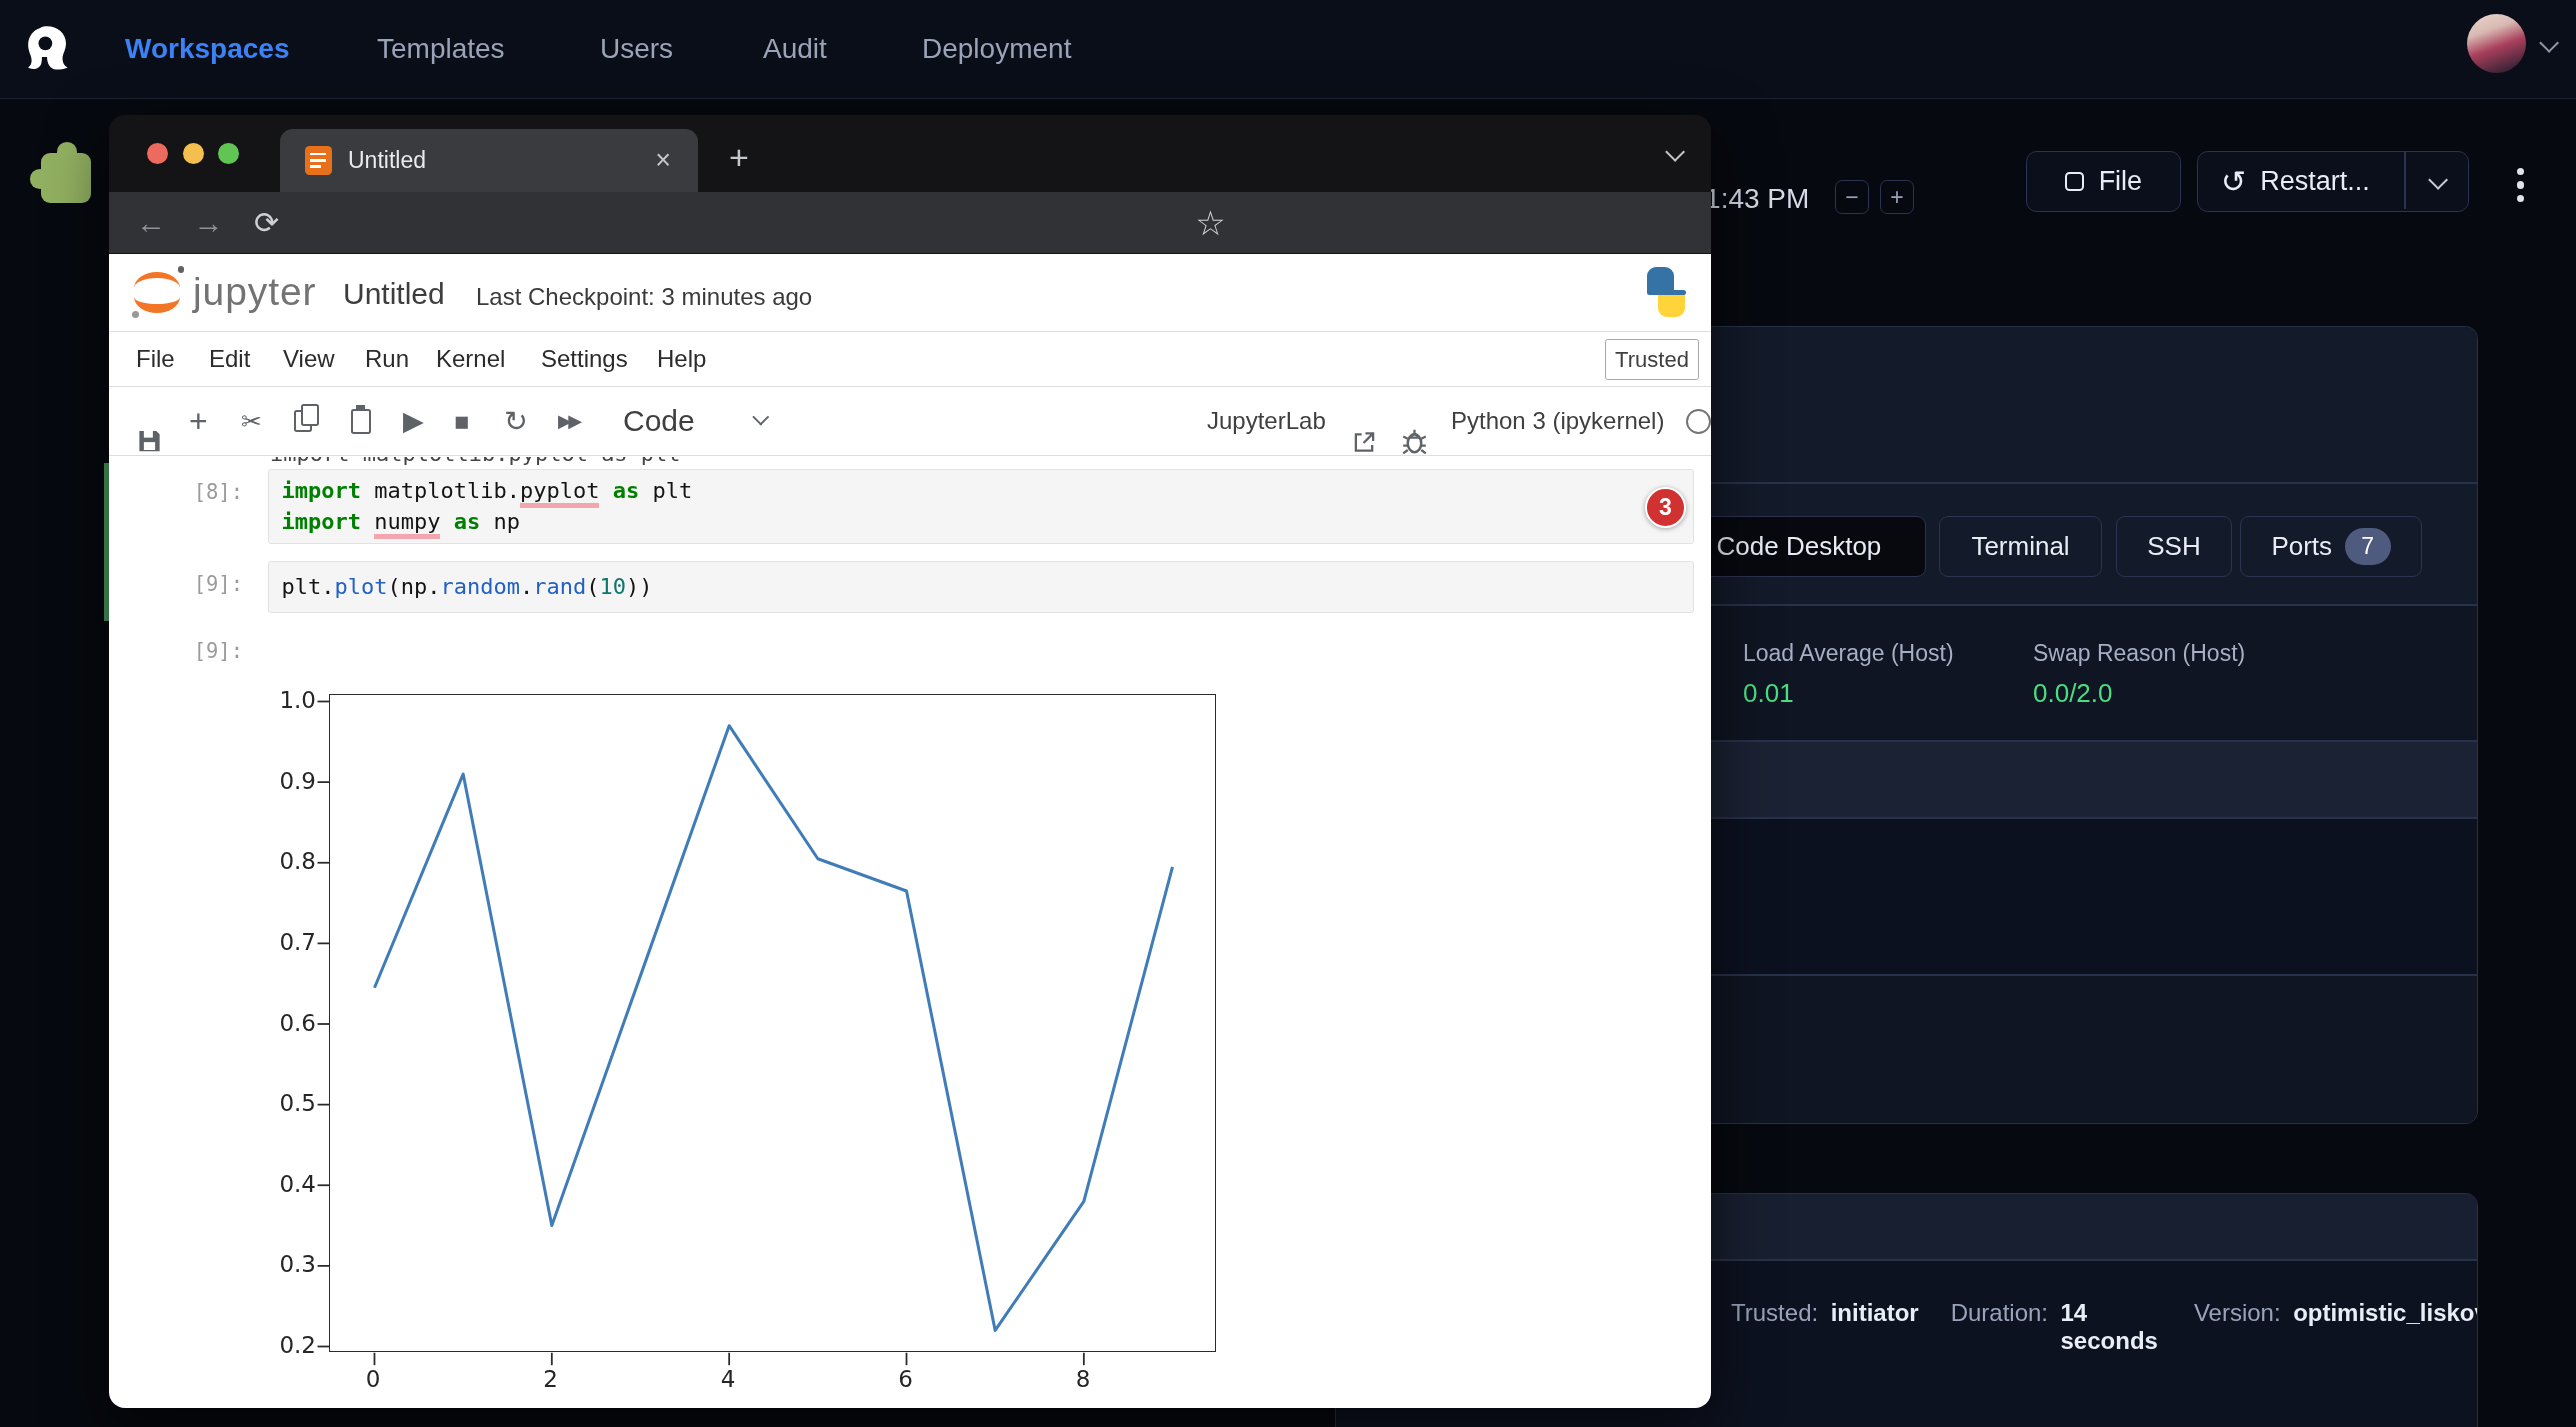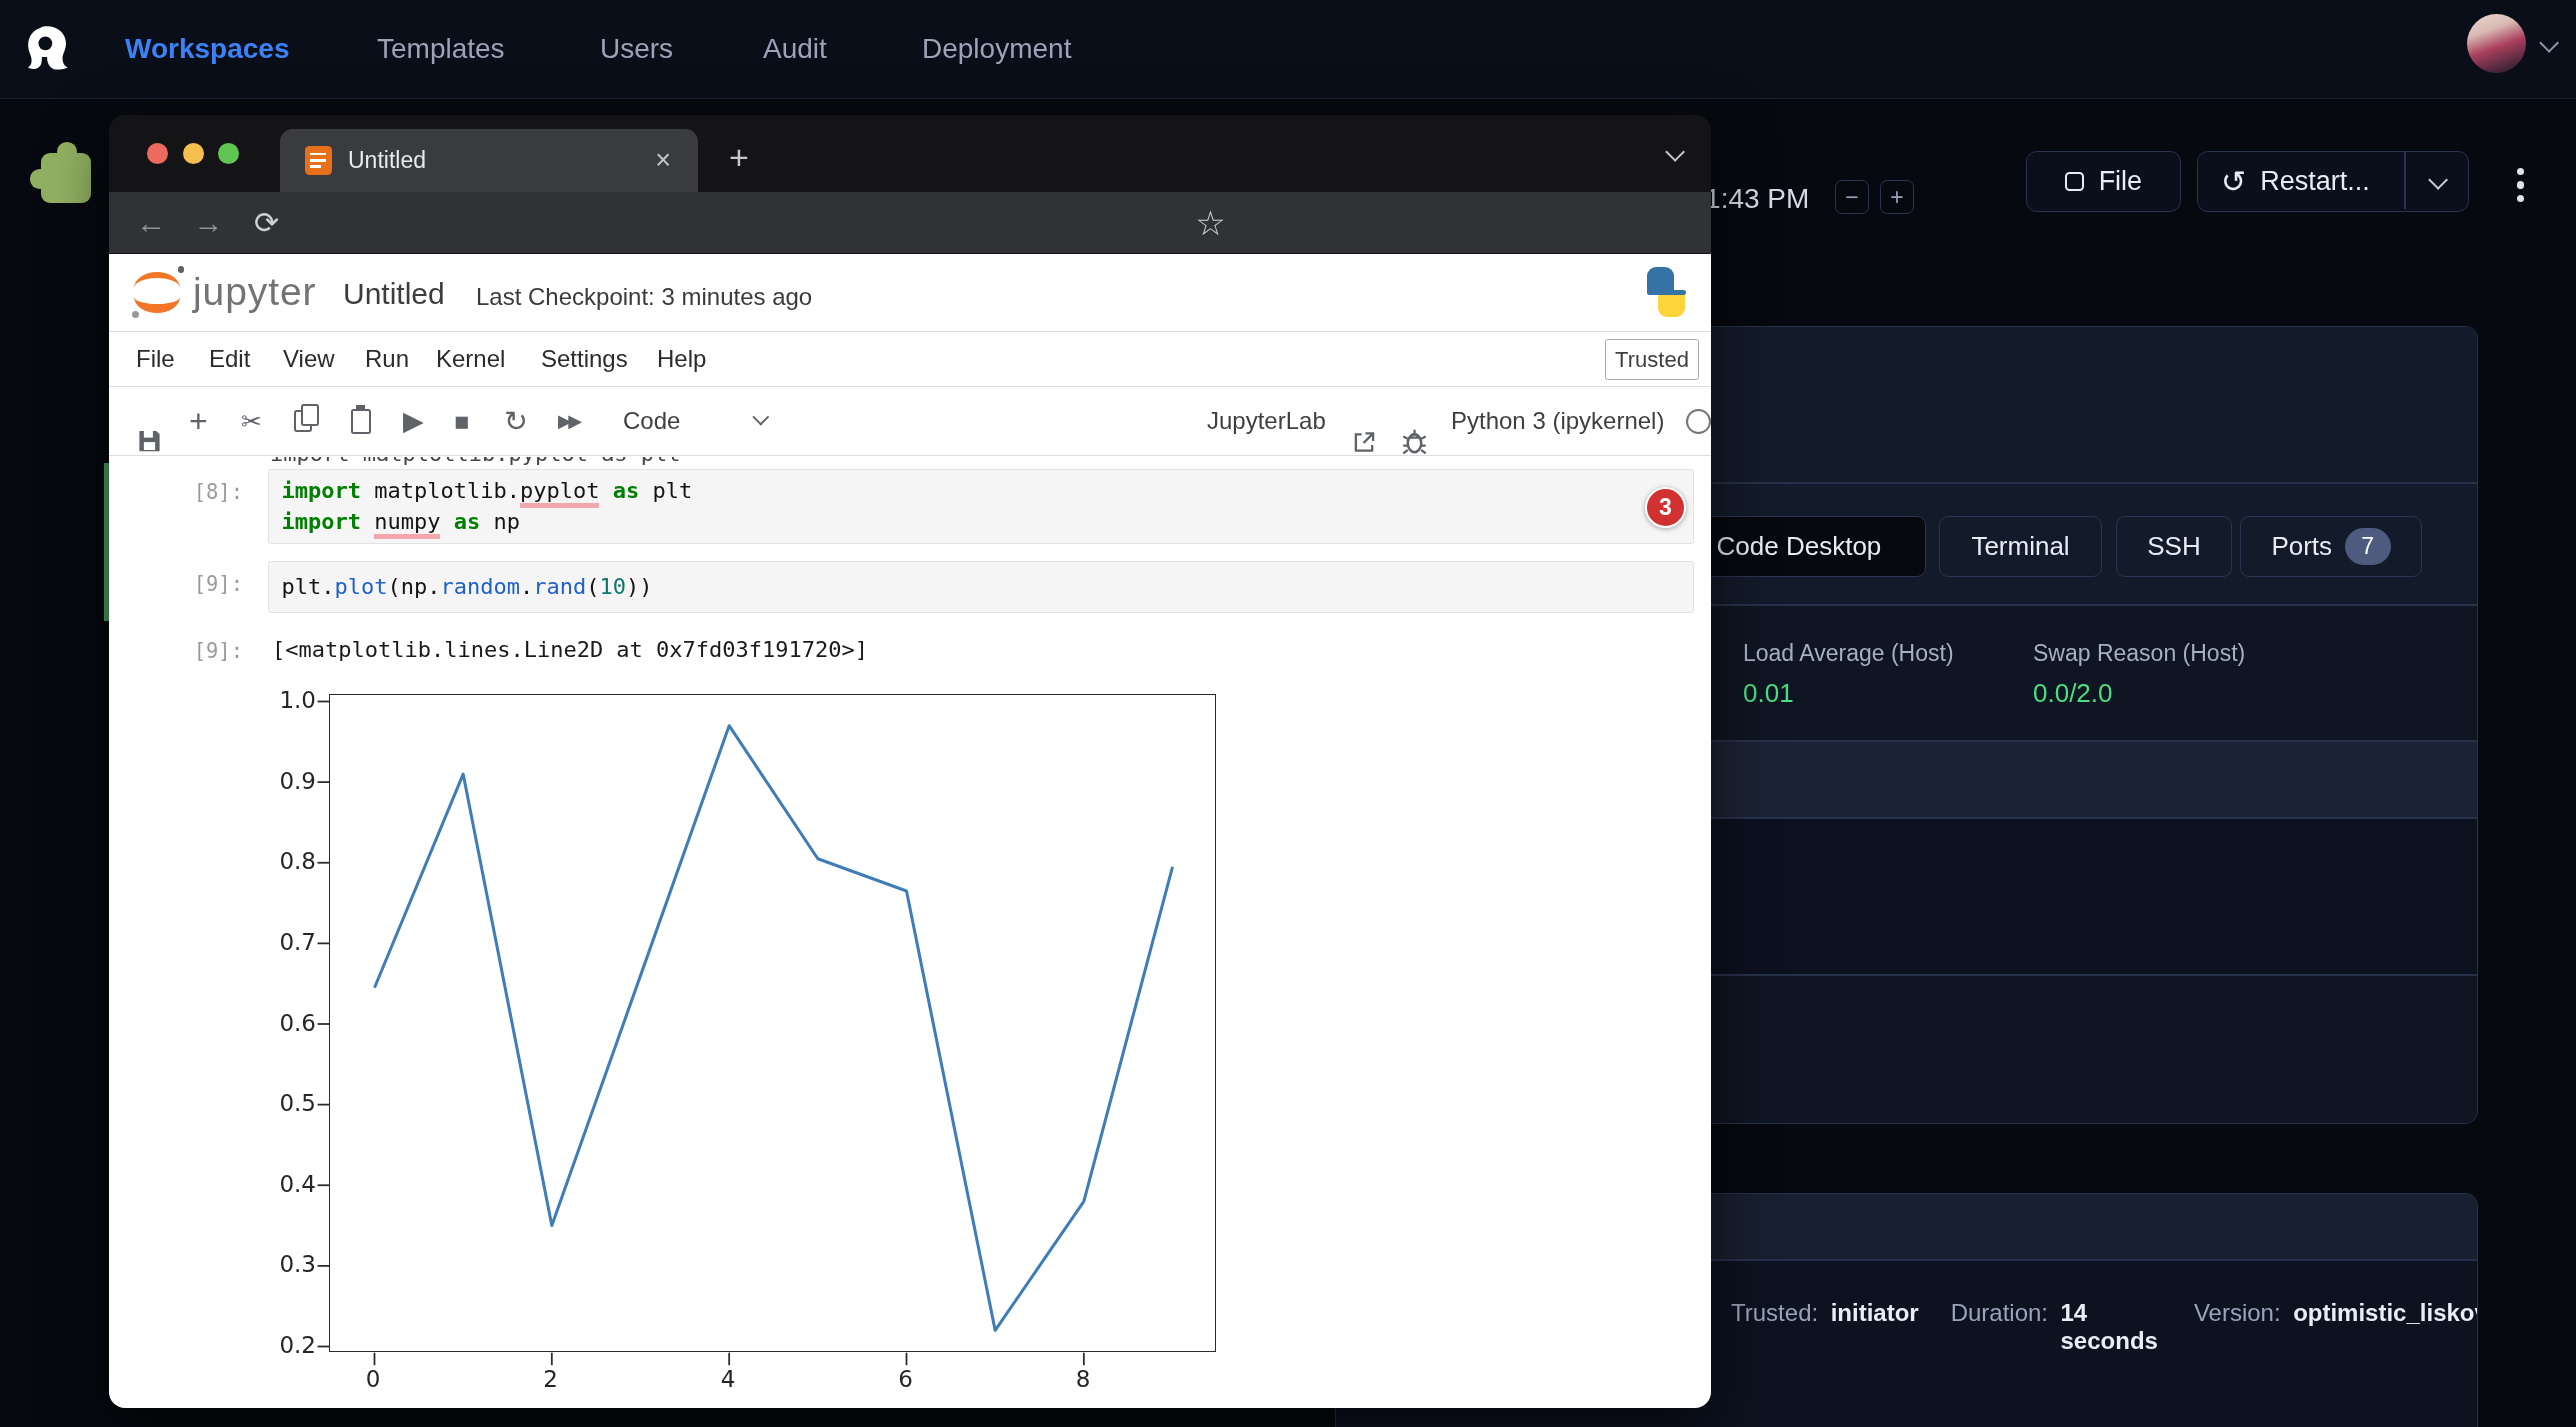--- a/index.html
+++ b/index.html
@@ -288,21 +288,21 @@
       </span>
       <span class="jt" style="left:242px;">
         <span style="width:19.6px; height:25px; border:2.7px solid #5f6368; border-radius:2.7px; position:relative;">
           <span style="position:absolute; left:2.7px; top:-5.3px; width:9px; height:5.3px; background:#5f6368;"></span>
         </span>
       </span>
       <span class="jt" style="left:294px; font-size:27px;">▶</span>
       <span class="jt" style="left:345px; font-size:25px;">■</span>
       <span class="jt" style="left:395px; font-size:28.5px;">↻</span>
       <span class="jt" style="left:449px; font-size:18px; letter-spacing:-3.6px;">▶▶</span>
-      <span class="jt" style="left:514px; color:#3f3f3f; font-size:24px;">Code</span>
+      <span class="jt" style="left:514px; color:#3f3f3f; font-size:30px;">Code</span>
       <span class="dchev" style="position:absolute; left:623px; top:28.5px;"></span>
       <span class="jt" style="left:1098px; color:#3f3f3f; font-size:24px;">JupyterLab</span>
       <svg class="jt" style="left:1244px; top:21.4px;" width="23" height="23" viewBox="0 0 24 24">
         <path d="M9 4H3v17h17v-6" fill="none" stroke="#5f6368" stroke-width="2.4"></path>
         <path d="M13 3h8v8M21 3 11 13" fill="none" stroke="#5f6368" stroke-width="2.4"></path>
       </svg>
       <svg class="jt" style="left:1292px; top:19.6px;" width="27" height="27" viewBox="0 0 24 24">
         <ellipse cx="12" cy="14" rx="6" ry="8" fill="none" stroke="#5f6368" stroke-width="2.2"></ellipse>
         <path d="M12 6V2M6 10 2 8M18 10l4-2M6 16H2M18 16h4M6 20l-4 3M18 20l4 3M12 6c-2 0-3 1-3 3h6c0-2-1-3-3-3z" fill="none" stroke="#5f6368" stroke-width="2"></path>
       </svg>
@@ -320,21 +320,20 @@
       <div class="codeline" style="top:39px;"><span class="kw">import </span><span class="uline">numpy</span><span> </span><span class="kw">as</span><span> np</span></div>
     </div>
     <div class="badge3" style="top:233px;">3</div>
 
     <div class="prompt" style="top:318px;">[9]:</div>
     <div class="cellbox" style="top:307px; height:52px;">
       <div class="codeline" style="top:11.6px;"><span>plt</span><span>.</span><span class="fn">plot</span><span>(</span><span>np</span><span>.</span><span class="fn">random</span><span>.</span><span class="fn">rand</span><span>(</span><span class="num">10</span><span>))</span></div>
     </div>
 
     <div class="prompt" style="top:385px;">[9]:</div>
-    <div class="abs mono" style="left:163px; top:383px; font-size:22px; color:#1a1a1a;">[&lt;matplotlib.lines.Line2D at 0x7fd03f191720&gt;]</div>
 
     <div class="ylabels">
       <span>1.0</span>
         <span>0.9</span>
       <span>0.8</span>
         <span>0.7</span>
       <span>0.6</span>
         <span>0.5</span>
       <span>0.4</span>
         <span>0.3</span>

